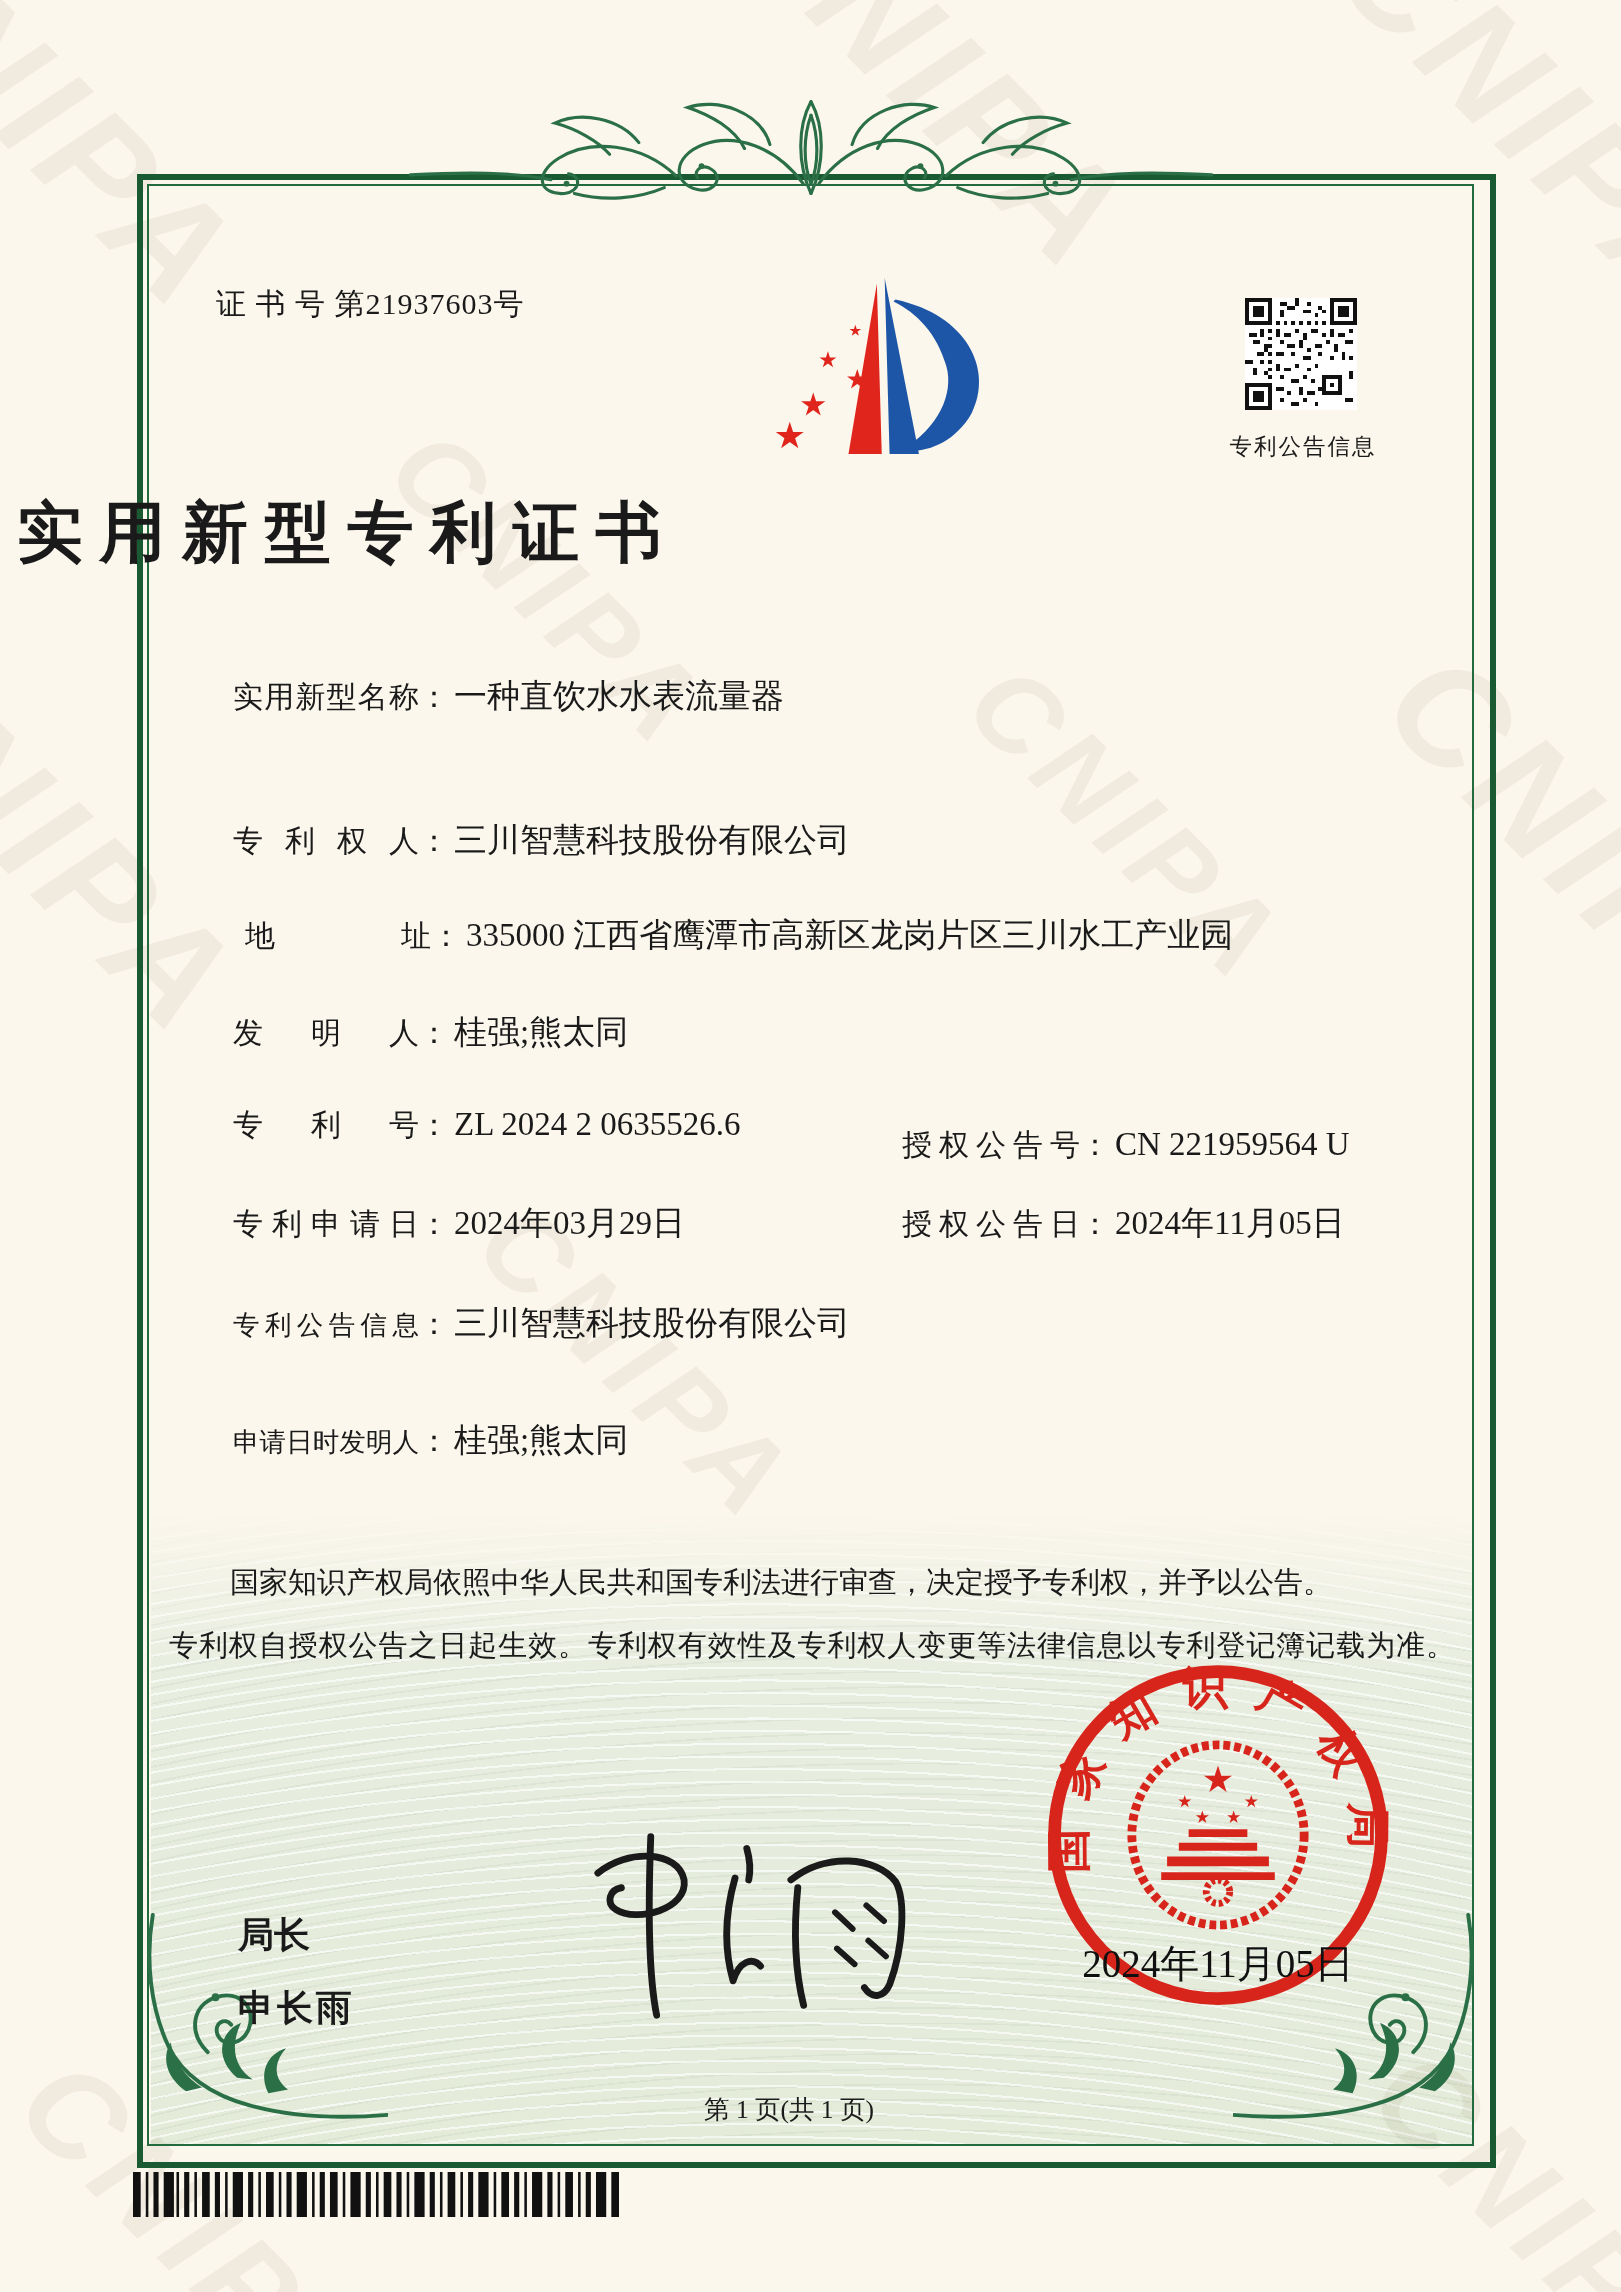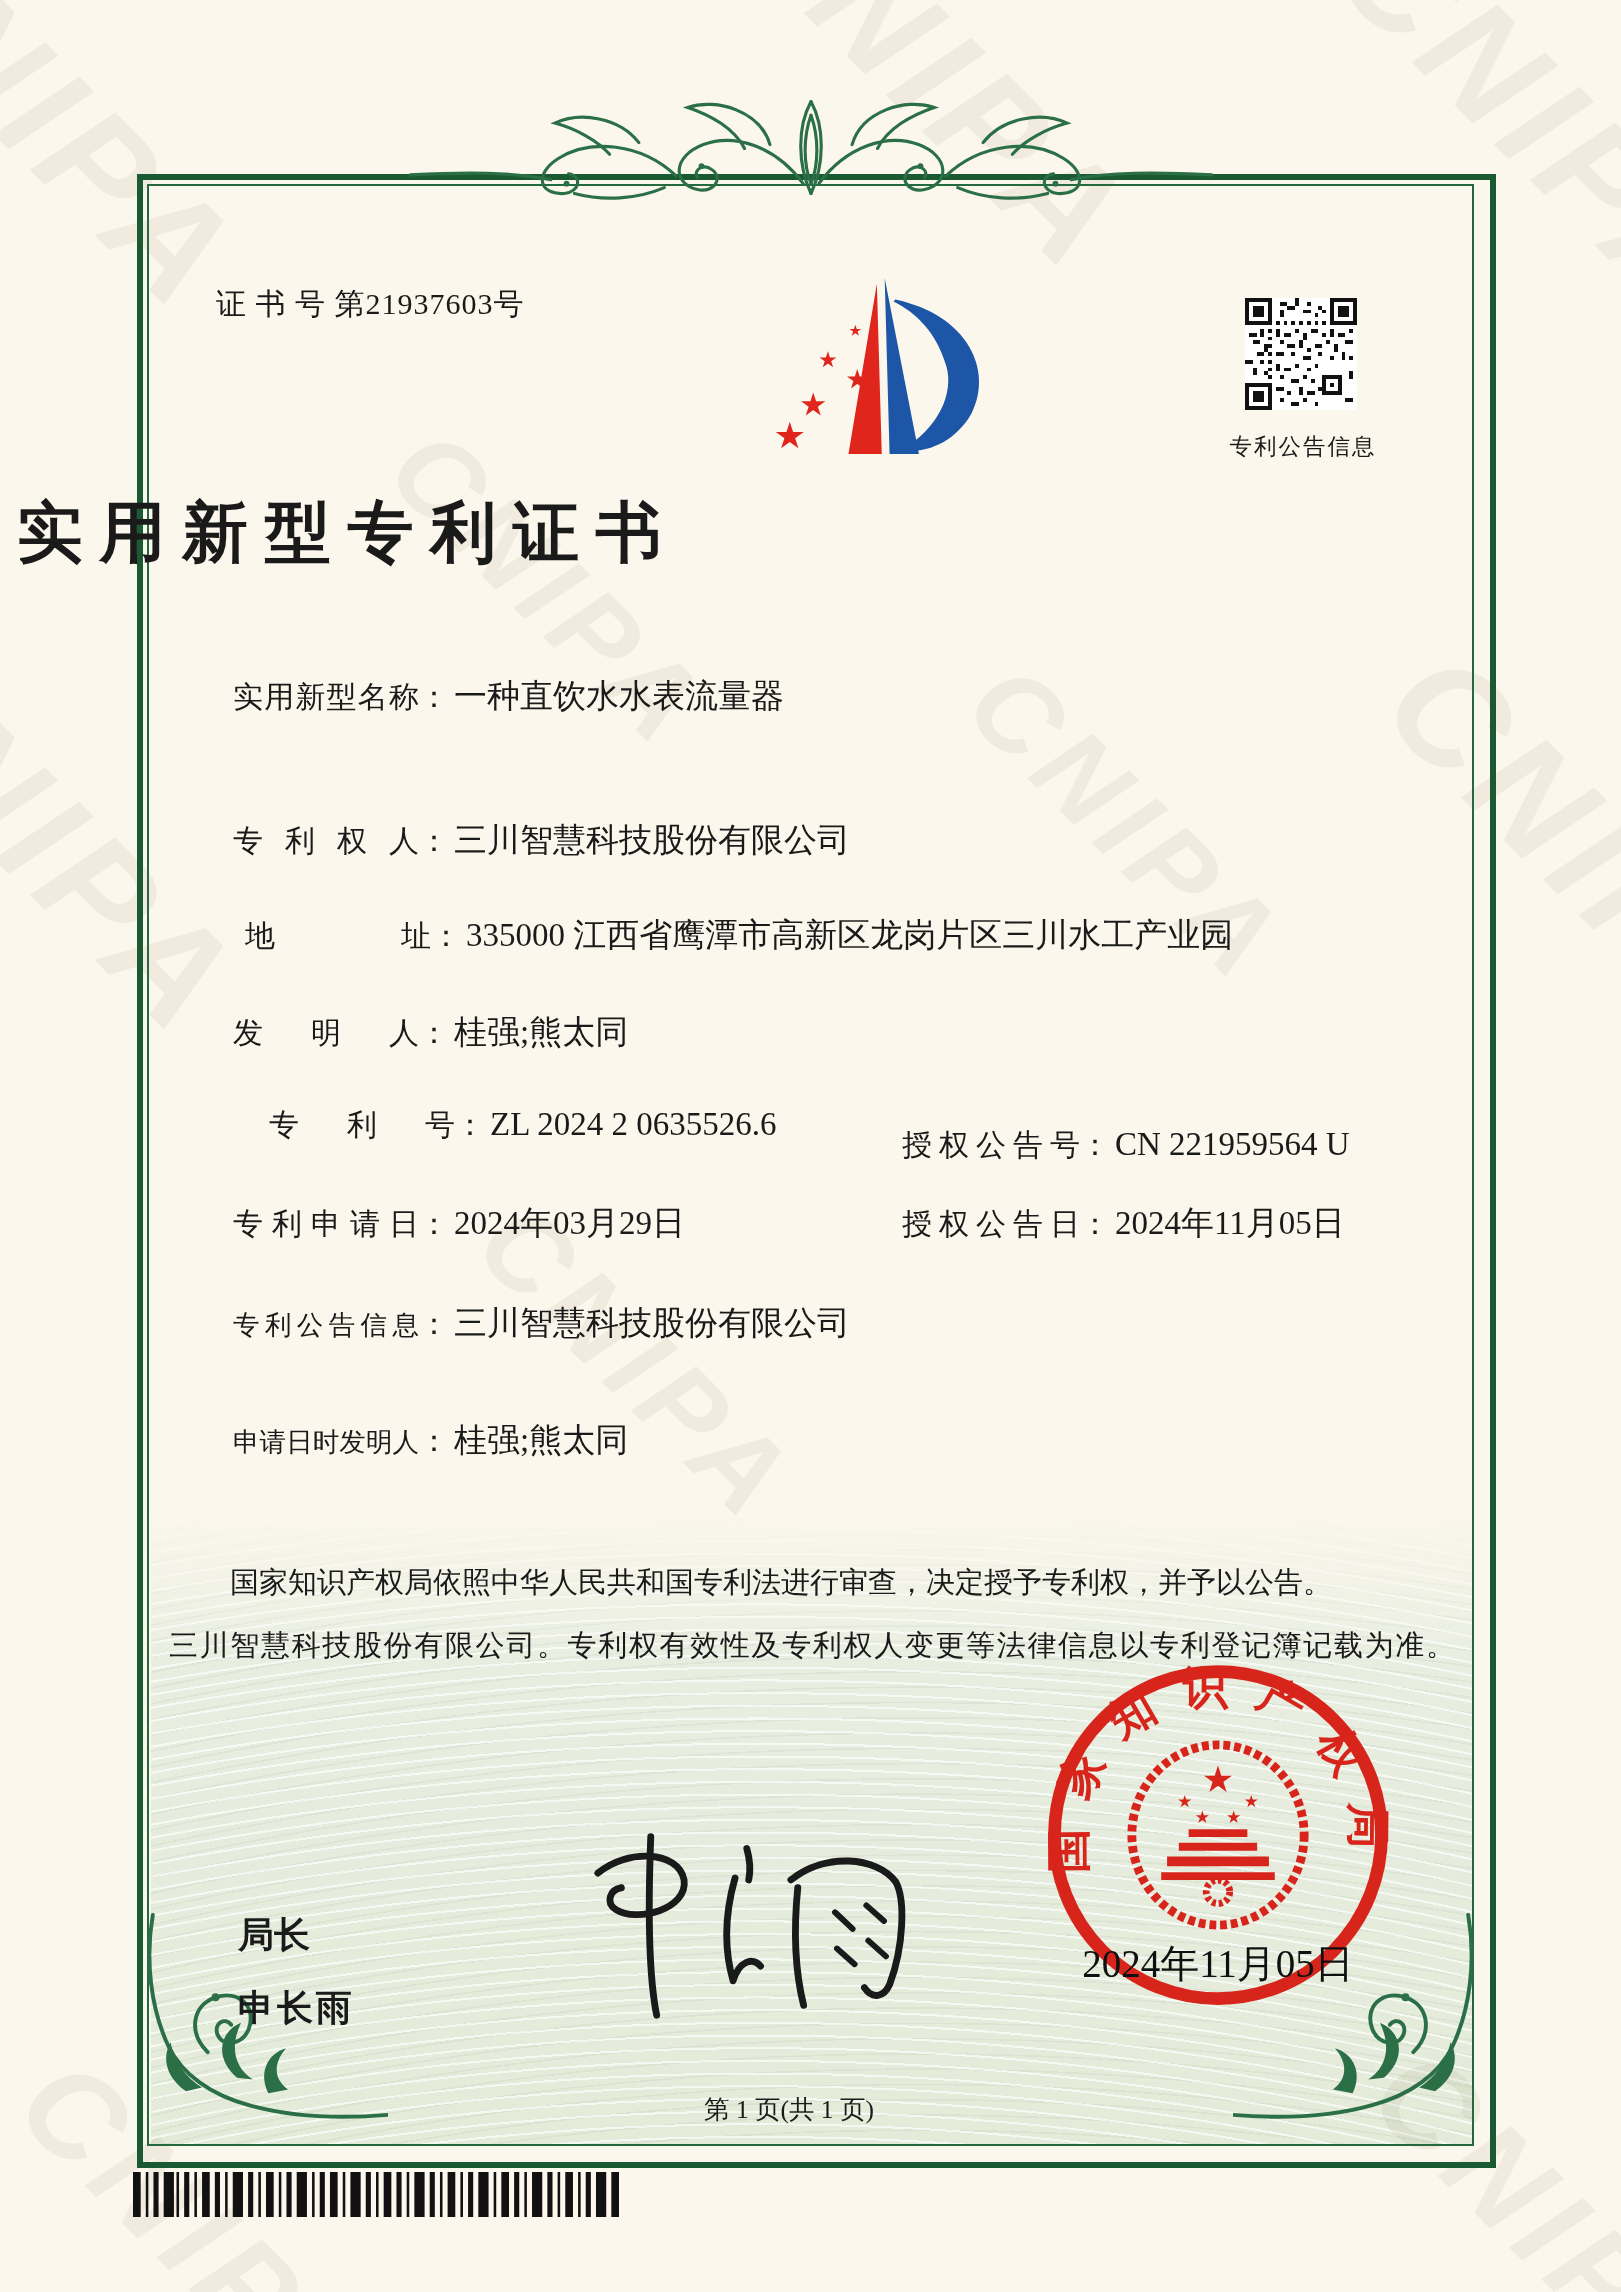--- a/index.html
+++ b/index.html
@@ -159,42 +159,42 @@
 </div>
 <div class="abs field-row" style="left:233px;top:818px;">
   <span class="flabel">专利权人</span><span class="fcolon">：</span><span class="fvalue">三川智慧科技股份有限公司</span>
 </div>
 <div class="abs field-row" style="left:245px;top:913px;">
   <span class="flabel">地址</span><span class="fcolon">：</span><span class="fvalue">335000 江西省鹰潭市高新区龙岗片区三川水工产业园</span>
 </div>
 <div class="abs field-row" style="left:233px;top:1010px;">
   <span class="flabel">发明人</span><span class="fcolon">：</span><span class="fvalue">桂强;熊太同</span>
 </div>
-<div class="abs field-row" style="left:233px;top:1105px;margin-left:36px;">
+<div class="abs field-row" style="left:233px;top:1105px;">
   <span class="flabel">专利号</span><span class="fcolon">：</span><span class="fvalue">ZL 2024 2 0635526.6</span>
 </div>
 <div class="abs field-row rcol" style="left:902px;top:1105px;margin-top:20px;">
   <span class="flabel">授权公告号</span><span class="fcolon">：</span><span class="fvalue">CN 221959564 U</span>
 </div>
 <div class="abs field-row" style="left:233px;top:1201px;">
   <span class="flabel">专利申请日</span><span class="fcolon">：</span><span class="fvalue">2024年03月29日</span>
 </div>
 <div class="abs field-row rcol" style="left:902px;top:1201px;">
   <span class="flabel">授权公告日</span><span class="fcolon">：</span><span class="fvalue">2024年11月05日</span>
 </div>
 <div class="abs field-row" style="left:233px;top:1301px;">
   <span class="flabel small7">专利公告信息</span><span class="fcolon">：</span><span class="fvalue">三川智慧科技股份有限公司</span>
 </div>
 <div class="abs field-row" style="left:233px;top:1402px;margin-top:16px;">
   <span class="flabel small7">申请日时发明人</span><span class="fcolon">：</span><span class="fvalue">桂强;熊太同</span>
 </div>
 
 <div class="abs legal">
   <div class="l1">国家知识产权局依照中华人民共和国专利法进行审查，决定授予专利权，并予以公告。</div>
-  <div class="l2">三川智慧科技股份有限公司。专利权有效性及专利权人变更等法律信息以专利登记簿记载为准。</div>
+  <div class="l2">专利权自授权公告之日起生效。专利权有效性及专利权人变更等法律信息以专利登记簿记载为准。</div>
 </div>
 
 <div class="abs signer-title">局长</div>
 <div class="abs signer-name">申长雨</div>
 
 <svg class="abs signature" width="392" height="211" viewBox="0 0 400 215">
   <g fill="none" stroke="#1a1a1a" stroke-width="7" stroke-linecap="round" stroke-linejoin="round">
     <path d="M58,55 C88,30 140,32 146,62 C150,92 98,106 76,92 C66,85 70,72 82,70"></path>
     <path d="M112,18 C110,70 108,150 118,200"></path>
     <path d="M210,30 C214,44 214,52 212,62"></path>

